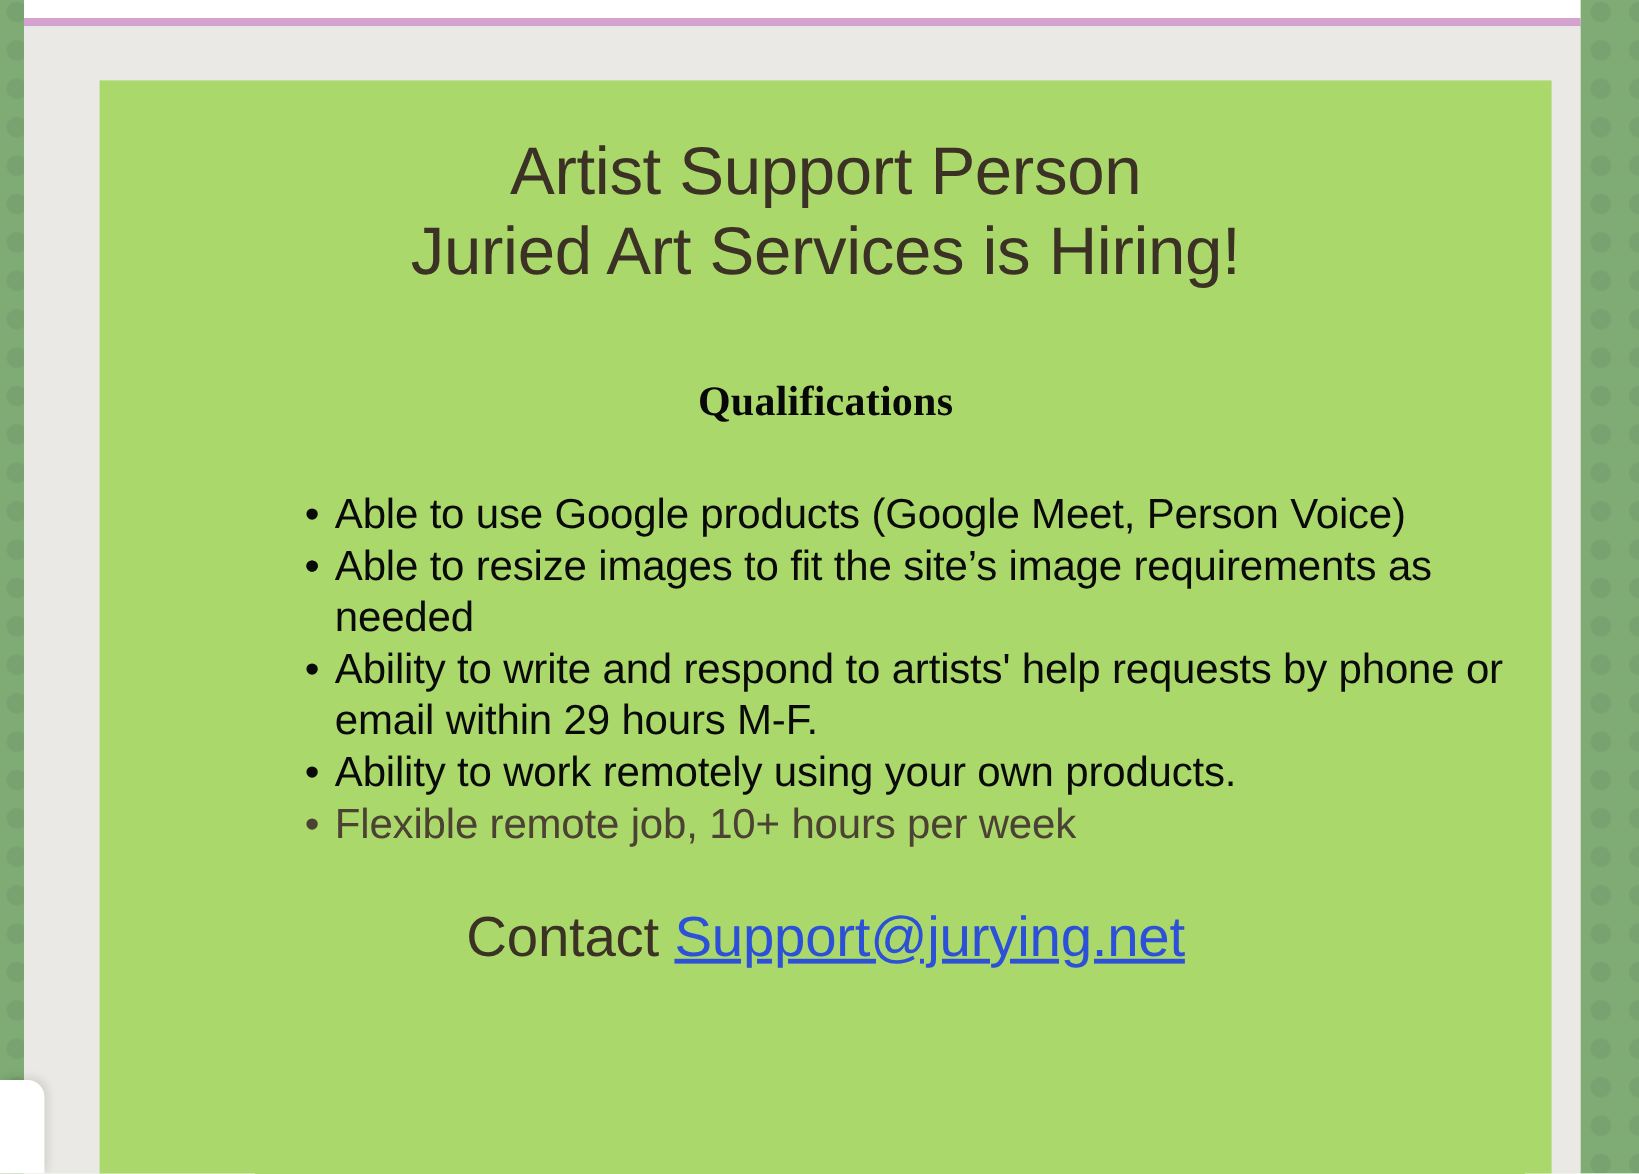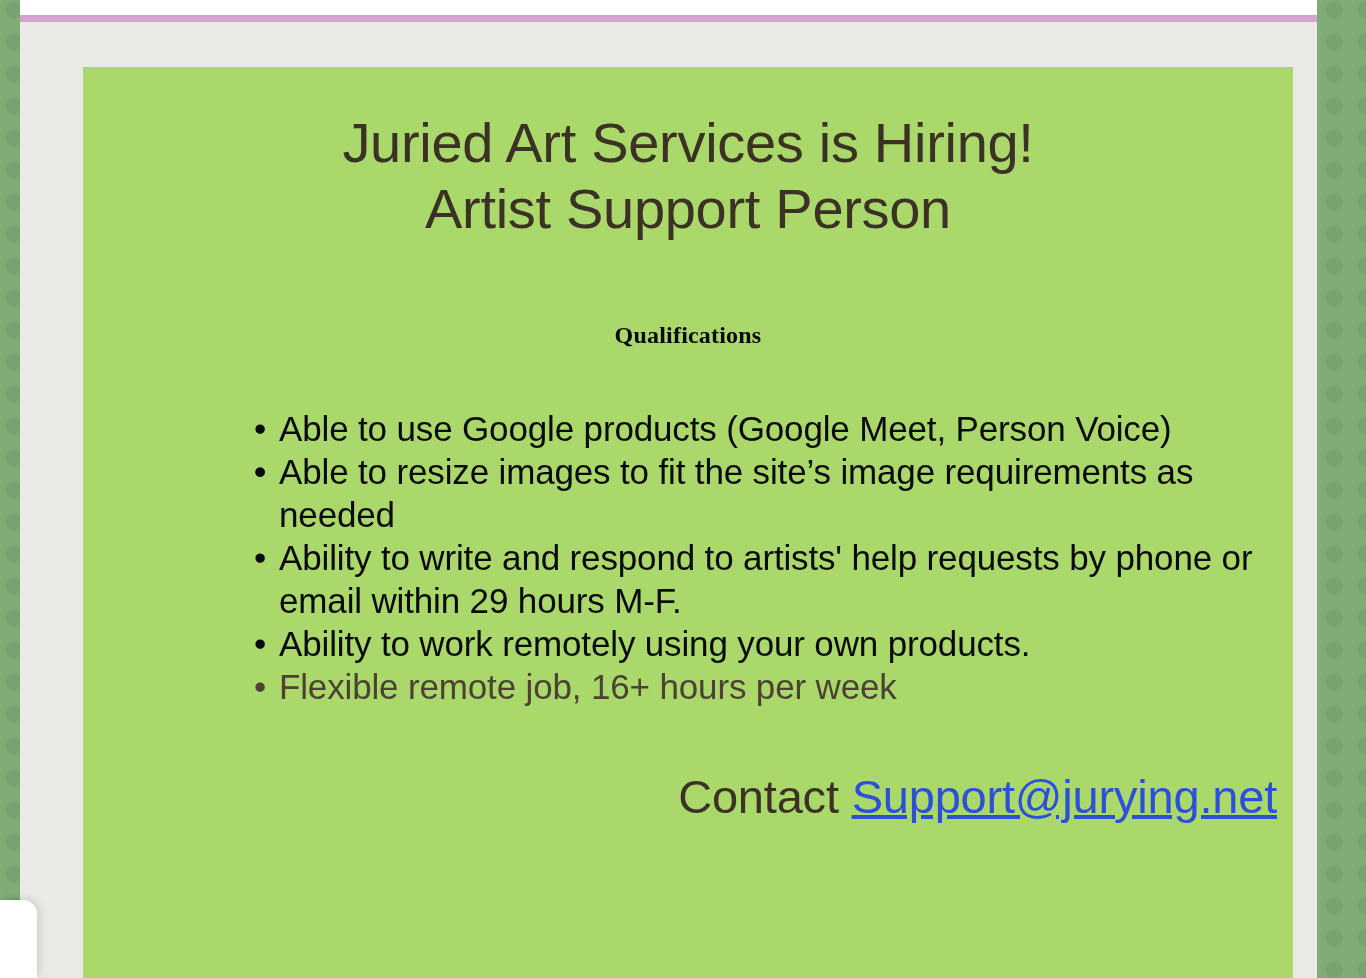--- a/index.html
+++ b/index.html
@@ -101,21 +101,21 @@
   #job-heading .line {
     display: block;
   }
 
   #qualifications-heading {
     margin: 0;
     padding-top: 73px;
     text-align: center;
     font-family: "Liberation Serif", "DejaVu Serif", serif;
     font-weight: bold;
-    font-size: 24px;
+    font-size: 35px;
     line-height: 40px;
     color: #080808;
     letter-spacing: 0.2px;
   }
 
   
   #qualifications-list {
     margin: 0;
     padding: 0;
     list-style: none;
@@ -142,23 +142,23 @@
     font-size: 35px;
     line-height: 43px;
   }
   #qualifications-list li.muted,
   #qualifications-list li.muted .bullet {
     color: #4c4233;
   }
 
   
   #contact-line {
-    margin: 16px;
+    margin: 0;
     padding-top: 45px;
-    text-align: right;
+    text-align: center;
     font-family: "Liberation Sans", sans-serif;
     font-size: 47px;
     line-height: 56px;
     color: #3b3124;
     letter-spacing: -0.2px;
   }
   #contact-email {
     color: #2c50d8;
     text-decoration: underline;
     text-underline-offset: 2px;
@@ -188,22 +188,22 @@
 
   <div id="white-backdrop"></div>
 
   <div id="purple-rule"></div>
 
   <div id="gray-panel">
 
     <div id="green-card">
 
       <h1 id="job-heading">
+        <span class="line">Artist Support Person</span>
         <span class="line">Juried Art Services is Hiring!</span>
-        <span class="line">Artist Support Person</span>
       </h1>
 
       <h2 id="qualifications-heading">Qualifications</h2>
 
       <ul id="qualifications-list">
         <li>
           <span class="bullet">•</span>
           <span>Able to use Google products (Google Meet, Person Voice)</span>
         </li>
         <li>
@@ -216,21 +216,21 @@
         <li>
           <span class="bullet">•</span>
           <span>Ability to write and respond to artists' help requests by phone or email within 29 hours M-F.</span>
         </li>
         <li>
           <span class="bullet">•</span>
           <span>Ability to work remotely using your own products.</span>
         </li>
         <li class="muted">
           <span class="bullet">•</span>
-          <span>Flexible remote job, 16+ hours per week</span>
+          <span>Flexible remote job, 10+ hours per week</span>
         </li>
       </ul>
 
       <p id="contact-line">
         <span>Contact </span><a id="contact-email" href="#">Support@jurying.net</a>
       </p>
 
     </div>
   </div>
 

